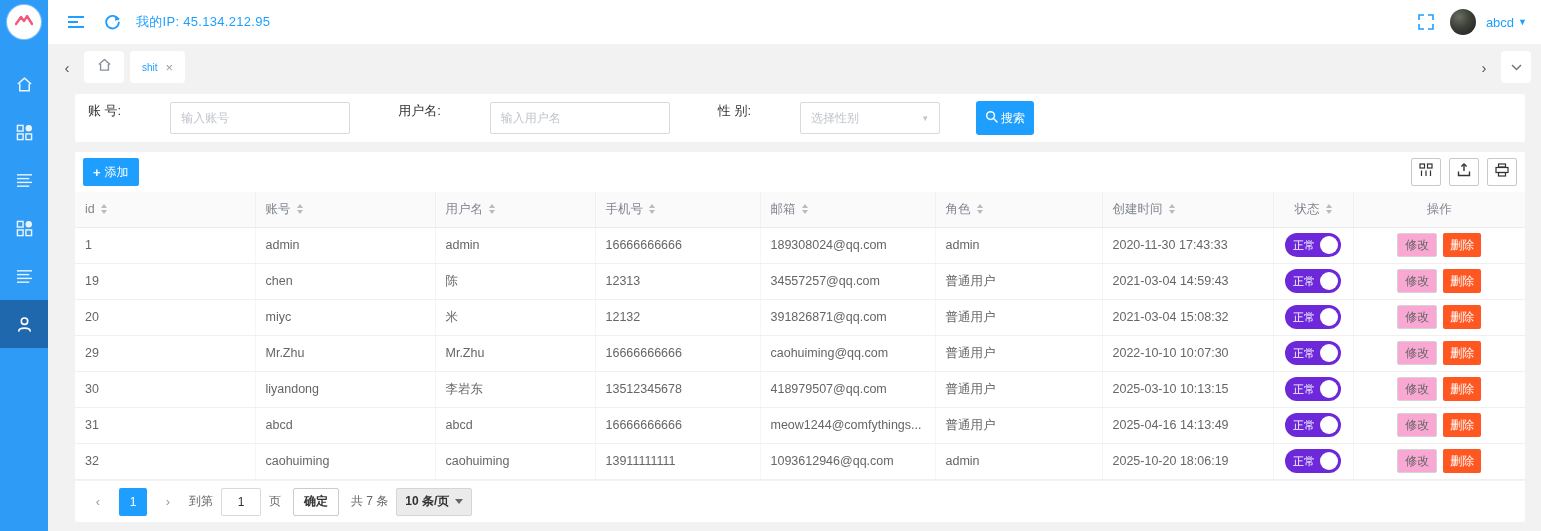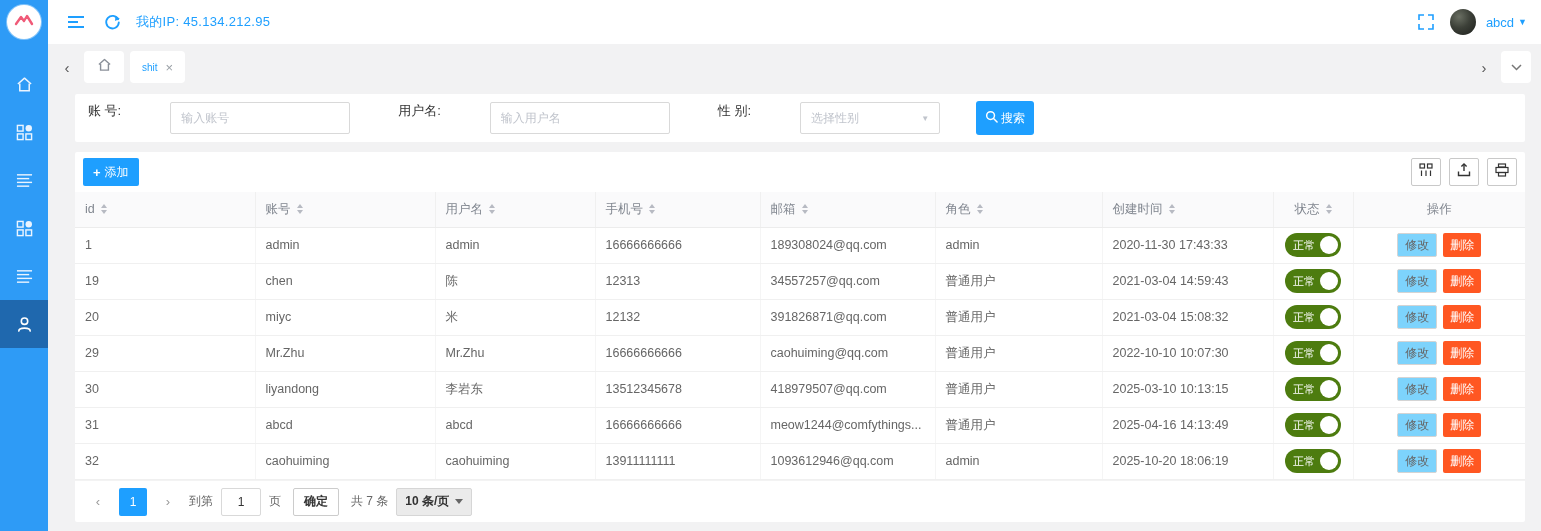--- a/index.html
+++ b/index.html
@@ -82,26 +82,26 @@
   th.center .th-wrap { justify-content:center; }
   .sort { display:inline-flex; flex-direction:column; gap:2px; }
   .sort i { width:0; height:0; border-left:3.5px solid transparent; border-right:3.5px solid transparent; display:block; }
   .sort .up { border-bottom:4px solid #b7bac2; }
   .sort .dn { border-top:4px solid #b7bac2; }
   tbody td { height:36px; color:#666; padding:0 10px; border-bottom:1px solid #f0f0f0;
     border-right:1px solid #f5f5f5; white-space:nowrap; overflow:hidden; text-overflow:ellipsis; }
   tbody td:last-child { border-right:none; }
   td.center { text-align:center; }
 
-  .toggle { width:56px; height:24px; background:#4d7c0f; border-radius:12px; position:relative;
+  .toggle { width:56px; height:24px; background:#6d28d9; border-radius:12px; position:relative;
     display:inline-flex; align-items:center; cursor:pointer; vertical-align:middle; }
   .tg-label { color:#fff; font-size:11px; margin-left:8px; }
   .tg-knob { width:18px; height:18px; background:#fff; border-radius:50%; position:absolute; right:3px; top:3px; }
 
-  .btn-edit { height:24px; padding:0 7px; background:#7dd3fc; border:1px solid #d4d4d4; border-radius:2px;
+  .btn-edit { height:24px; padding:0 7px; background:#f9a8d4; border:1px solid #d4d4d4; border-radius:2px;
     color:#666; font-size:12px; cursor:pointer; margin-right:6px; }
   .btn-del { height:24px; padding:0 7px; background:#ff5722; border:none; border-radius:2px;
     color:#fff; font-size:12px; cursor:pointer; }
 
   
   .pager { height:42px; display:flex; align-items:center; padding:0 10px; gap:8px; border-top:1px solid #f3f3f3;
     font-size:12px; color:#666; margin-top:auto; }
   .pg-arrow { width:26px; height:26px; display:flex; align-items:center; justify-content:center;
     color:#9a9a9a; font-size:13px; cursor:pointer; user-select:none; }
   .pg-current { width:28px; height:28px; background:#1e9fff; color:#fff; border-radius:2px;

